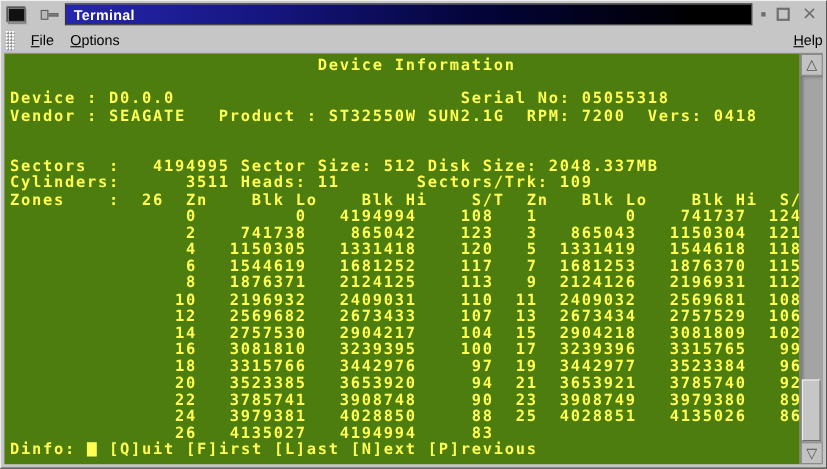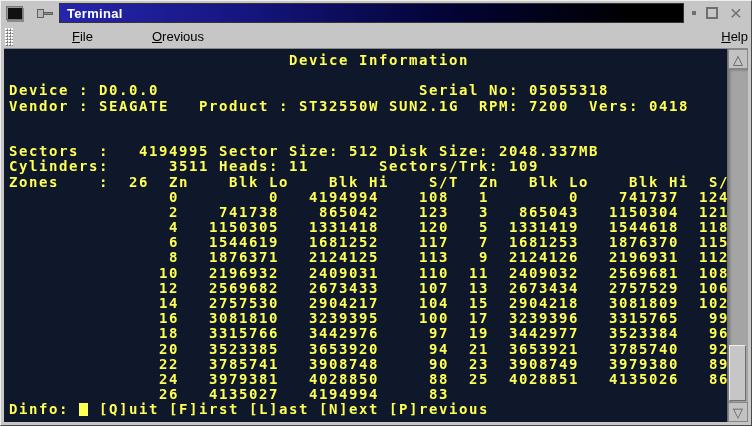--- a/index.html
+++ b/index.html
@@ -26,36 +26,36 @@
     border:1px solid #333;
   }
   .title-text { color:#ffffff; font-weight:bold; font-size:13px; padding-left:7px; letter-spacing:.3px; }
   .win-buttons { display:flex; align-items:center; flex:0 0 auto; margin:0 4px 0 8px; gap:10px; }
   .btn-min { width:4px; height:4px; background:#6f6f6f; }
   .btn-max { width:12px; height:12px; border:2px solid #6f6f6f; background:transparent; }
   .btn-close { color:#6f6f6f; font-size:21px; line-height:14px; font-weight:normal; width:16px; text-align:center; }
   
   .menubar {
     height:24px; display:flex; align-items:center; font-size:13px; color:#000;
-    border-bottom:1px solid #8a8a8a; position:relative;gap:44px;
+    border-bottom:1px solid #8a8a8a; position:relative;
   }
   .grip {
     width:8px; height:18px; margin-left:1px;
     background-image:
       radial-gradient(circle at 1px 1px, #ffffff 1px, transparent 1.3px),
       radial-gradient(circle at 1px 1px, #7a7a7a 1px, transparent 1.3px);
     background-size:3px 3px, 3px 3px; background-position:0 0, 1px 1px;
   }
   .menu-item { margin-left:15px; }
   .menu-item.right { margin-left:auto; }
   .u { text-decoration:underline; }
   
   .body { display:flex; height:373px; }
   .screen {
-    flex:1; background:#0f172a; overflow:hidden;
+    flex:1; background:#4d7c0f; overflow:hidden;
     color:#ffff54; font-family:"DejaVu Sans Mono", monospace;
     font-size:14px; font-weight:bold; letter-spacing:1.57px;
     white-space:pre; padding:4px 0 0 5px;
   }
   .tline { height:15.2px; line-height:15.2px; }
   .cursor { display:inline-block; width:9px; height:13px; background:#ffff54; margin-right:1px; vertical-align:-2px; }
   
   .scrollbar { width:21px; background:#a9a9a9; border-left:1px solid #6e6e6e; display:flex; flex-direction:column; }
   .sb-btn {
     height:20px; background:#c2c2c2; border:1px solid #878787;
@@ -85,21 +85,21 @@
     <div class="win-buttons">
       <span class="btn-min"></span>
       <span class="btn-max"></span>
       <span class="btn-close">×</span>
     </div>
   </div>
 
   <div class="menubar">
     <div class="grip"></div>
     <span class="menu-item"><span class="u">F</span><span>ile</span></span>
-    <span class="menu-item"><span class="u">O</span><span>revious</span></span>
+    <span class="menu-item"><span class="u">O</span><span>ptions</span></span>
     <span class="menu-item right"><span class="u">H</span><span>elp</span></span>
   </div>
 
   <div class="body">
     <div class="screen"><div class="tline">                            Device Information</div><div class="tline"></div><div class="tline">Device : D0.0.0                          Serial No: 05055318</div><div class="tline">Vendor : SEAGATE   Product : ST32550W SUN2.1G  RPM: 7200  Vers: 0418</div><div class="tline"></div><div class="tline"></div><div class="tline">Sectors  :   4194995 Sector Size: 512 Disk Size: 2048.337MB</div><div class="tline">Cylinders:      3511 Heads: 11       Sectors/Trk: 109</div><div class="tline">Zones    :  26  Zn    Blk Lo    Blk Hi    S/T  Zn   Blk Lo    Blk Hi  S/T</div><div class="tline">                0         0   4194994    108   1        0    741737  124</div><div class="tline">                2    741738    865042    123   3   865043   1150304  121</div><div class="tline">                4   1150305   1331418    120   5  1331419   1544618  118</div><div class="tline">                6   1544619   1681252    117   7  1681253   1876370  115</div><div class="tline">                8   1876371   2124125    113   9  2124126   2196931  112</div><div class="tline">               10   2196932   2409031    110  11  2409032   2569681  108</div><div class="tline">               12   2569682   2673433    107  13  2673434   2757529  106</div><div class="tline">               14   2757530   2904217    104  15  2904218   3081809  102</div><div class="tline">               16   3081810   3239395    100  17  3239396   3315765   99</div><div class="tline">               18   3315766   3442976     97  19  3442977   3523384   96</div><div class="tline">               20   3523385   3653920     94  21  3653921   3785740   92</div><div class="tline">               22   3785741   3908748     90  23  3908749   3979380   89</div><div class="tline">               24   3979381   4028850     88  25  4028851   4135026   86</div><div class="tline">               26   4135027   4194994     83</div><div class="tline"><span>Dinfo: </span><span class="cursor"></span><span> [Q]uit [F]irst [L]ast [N]ext [P]revious</span></div></div>
     <div class="scrollbar">
       <div class="sb-btn">
           <span>△</span>
         </div>
       <div class="sb-trough">

